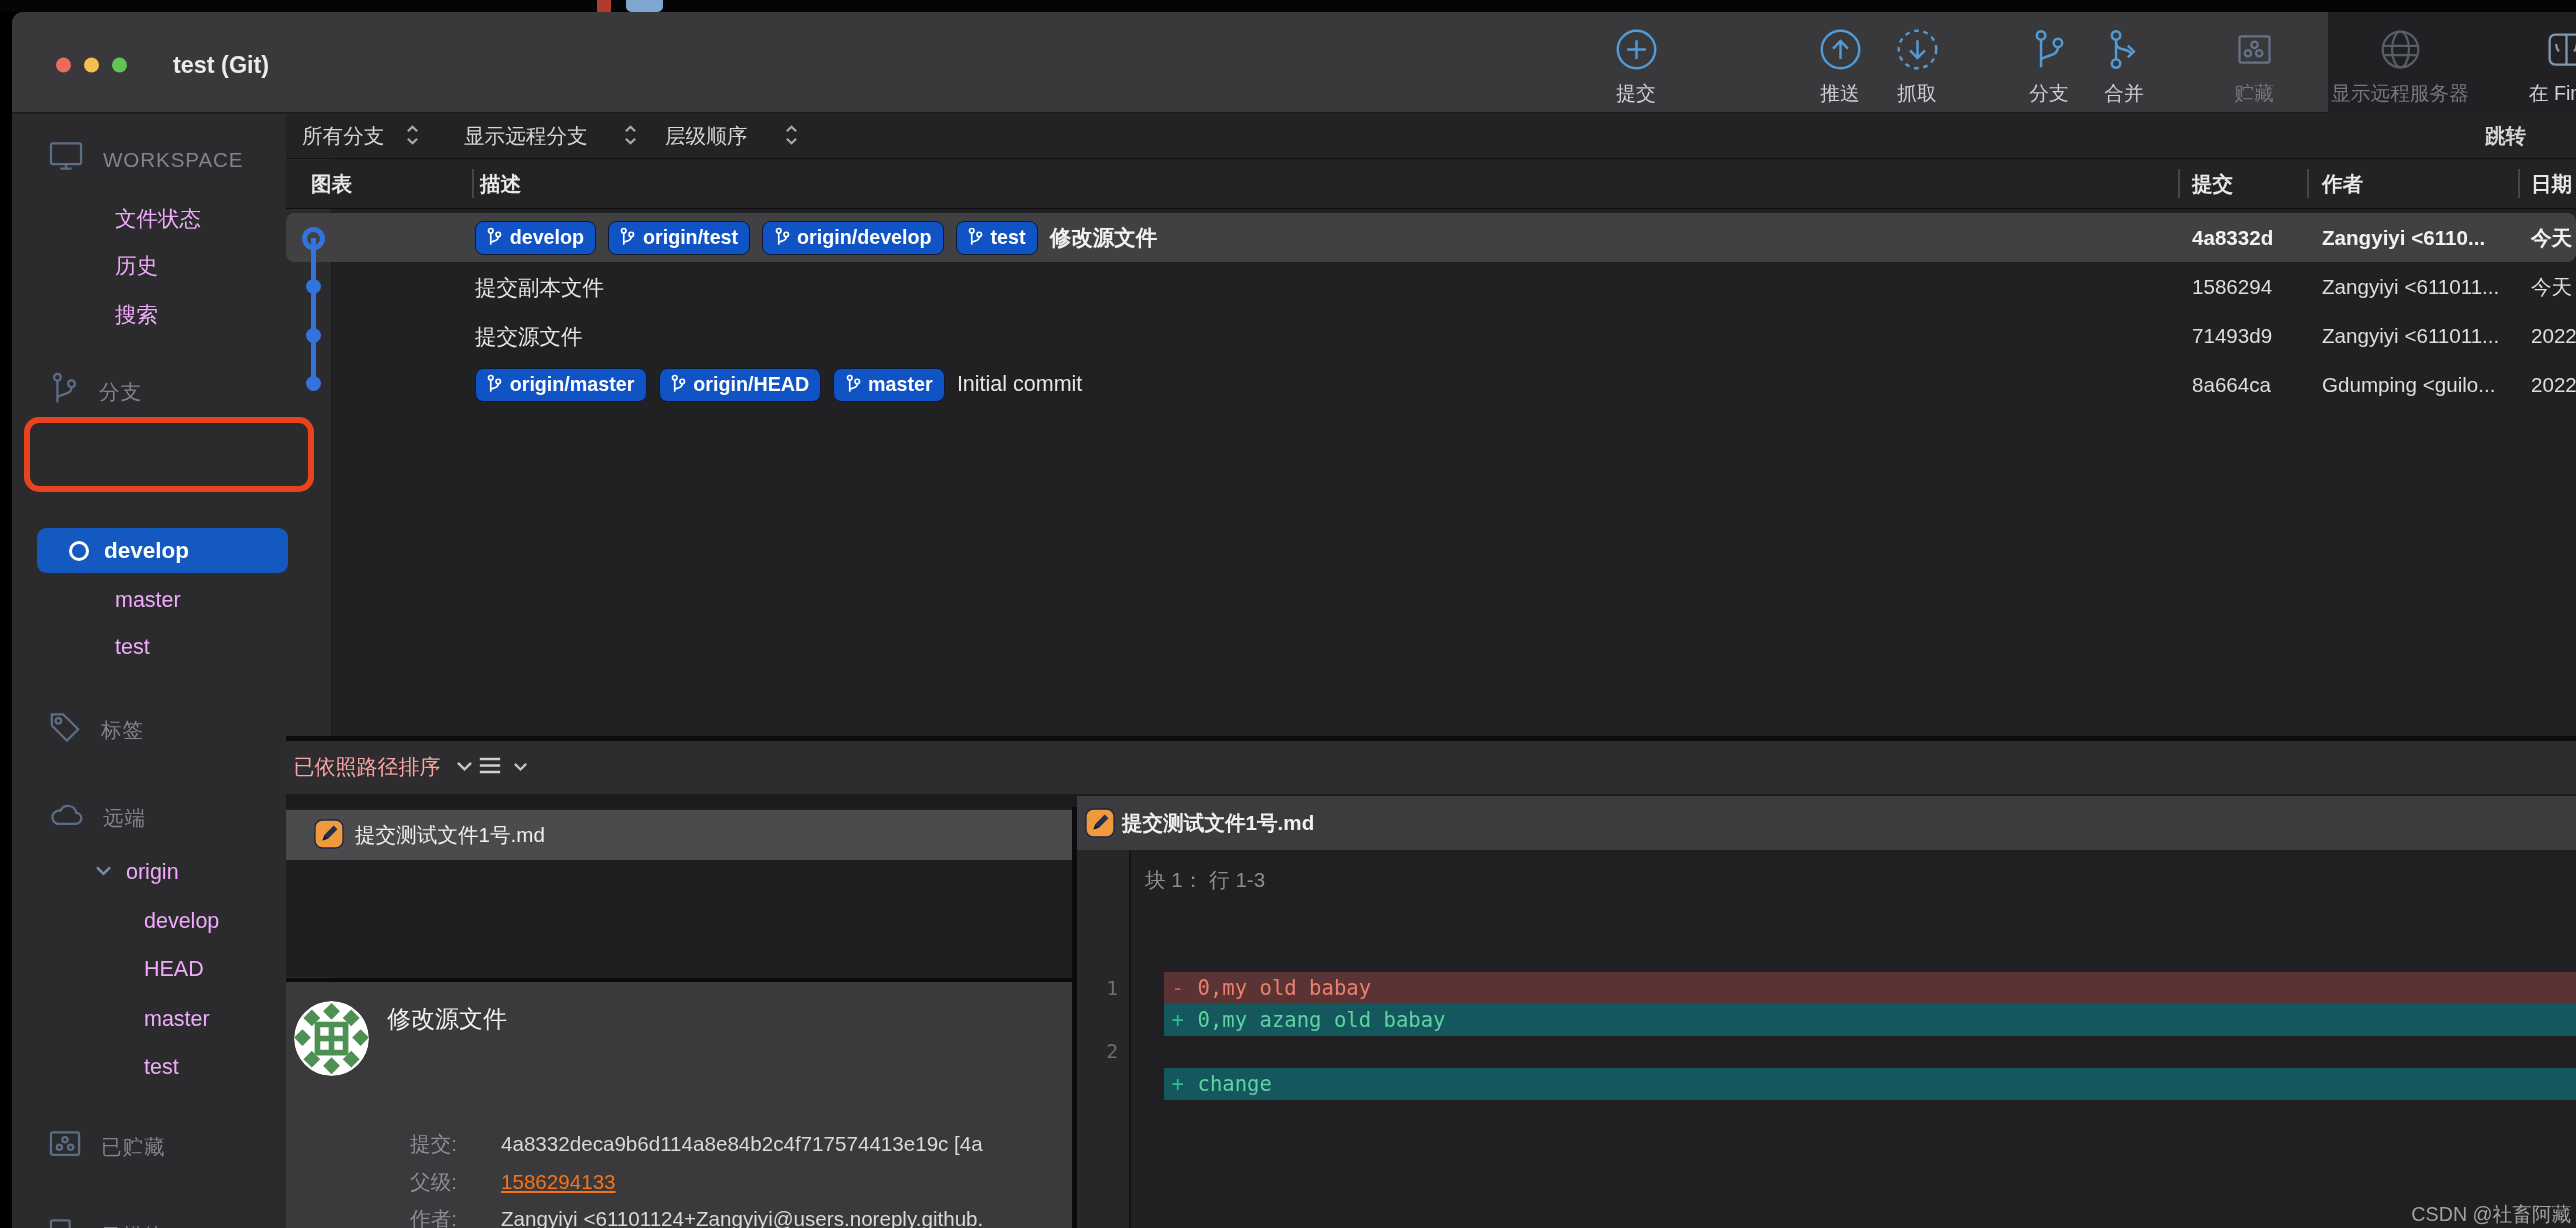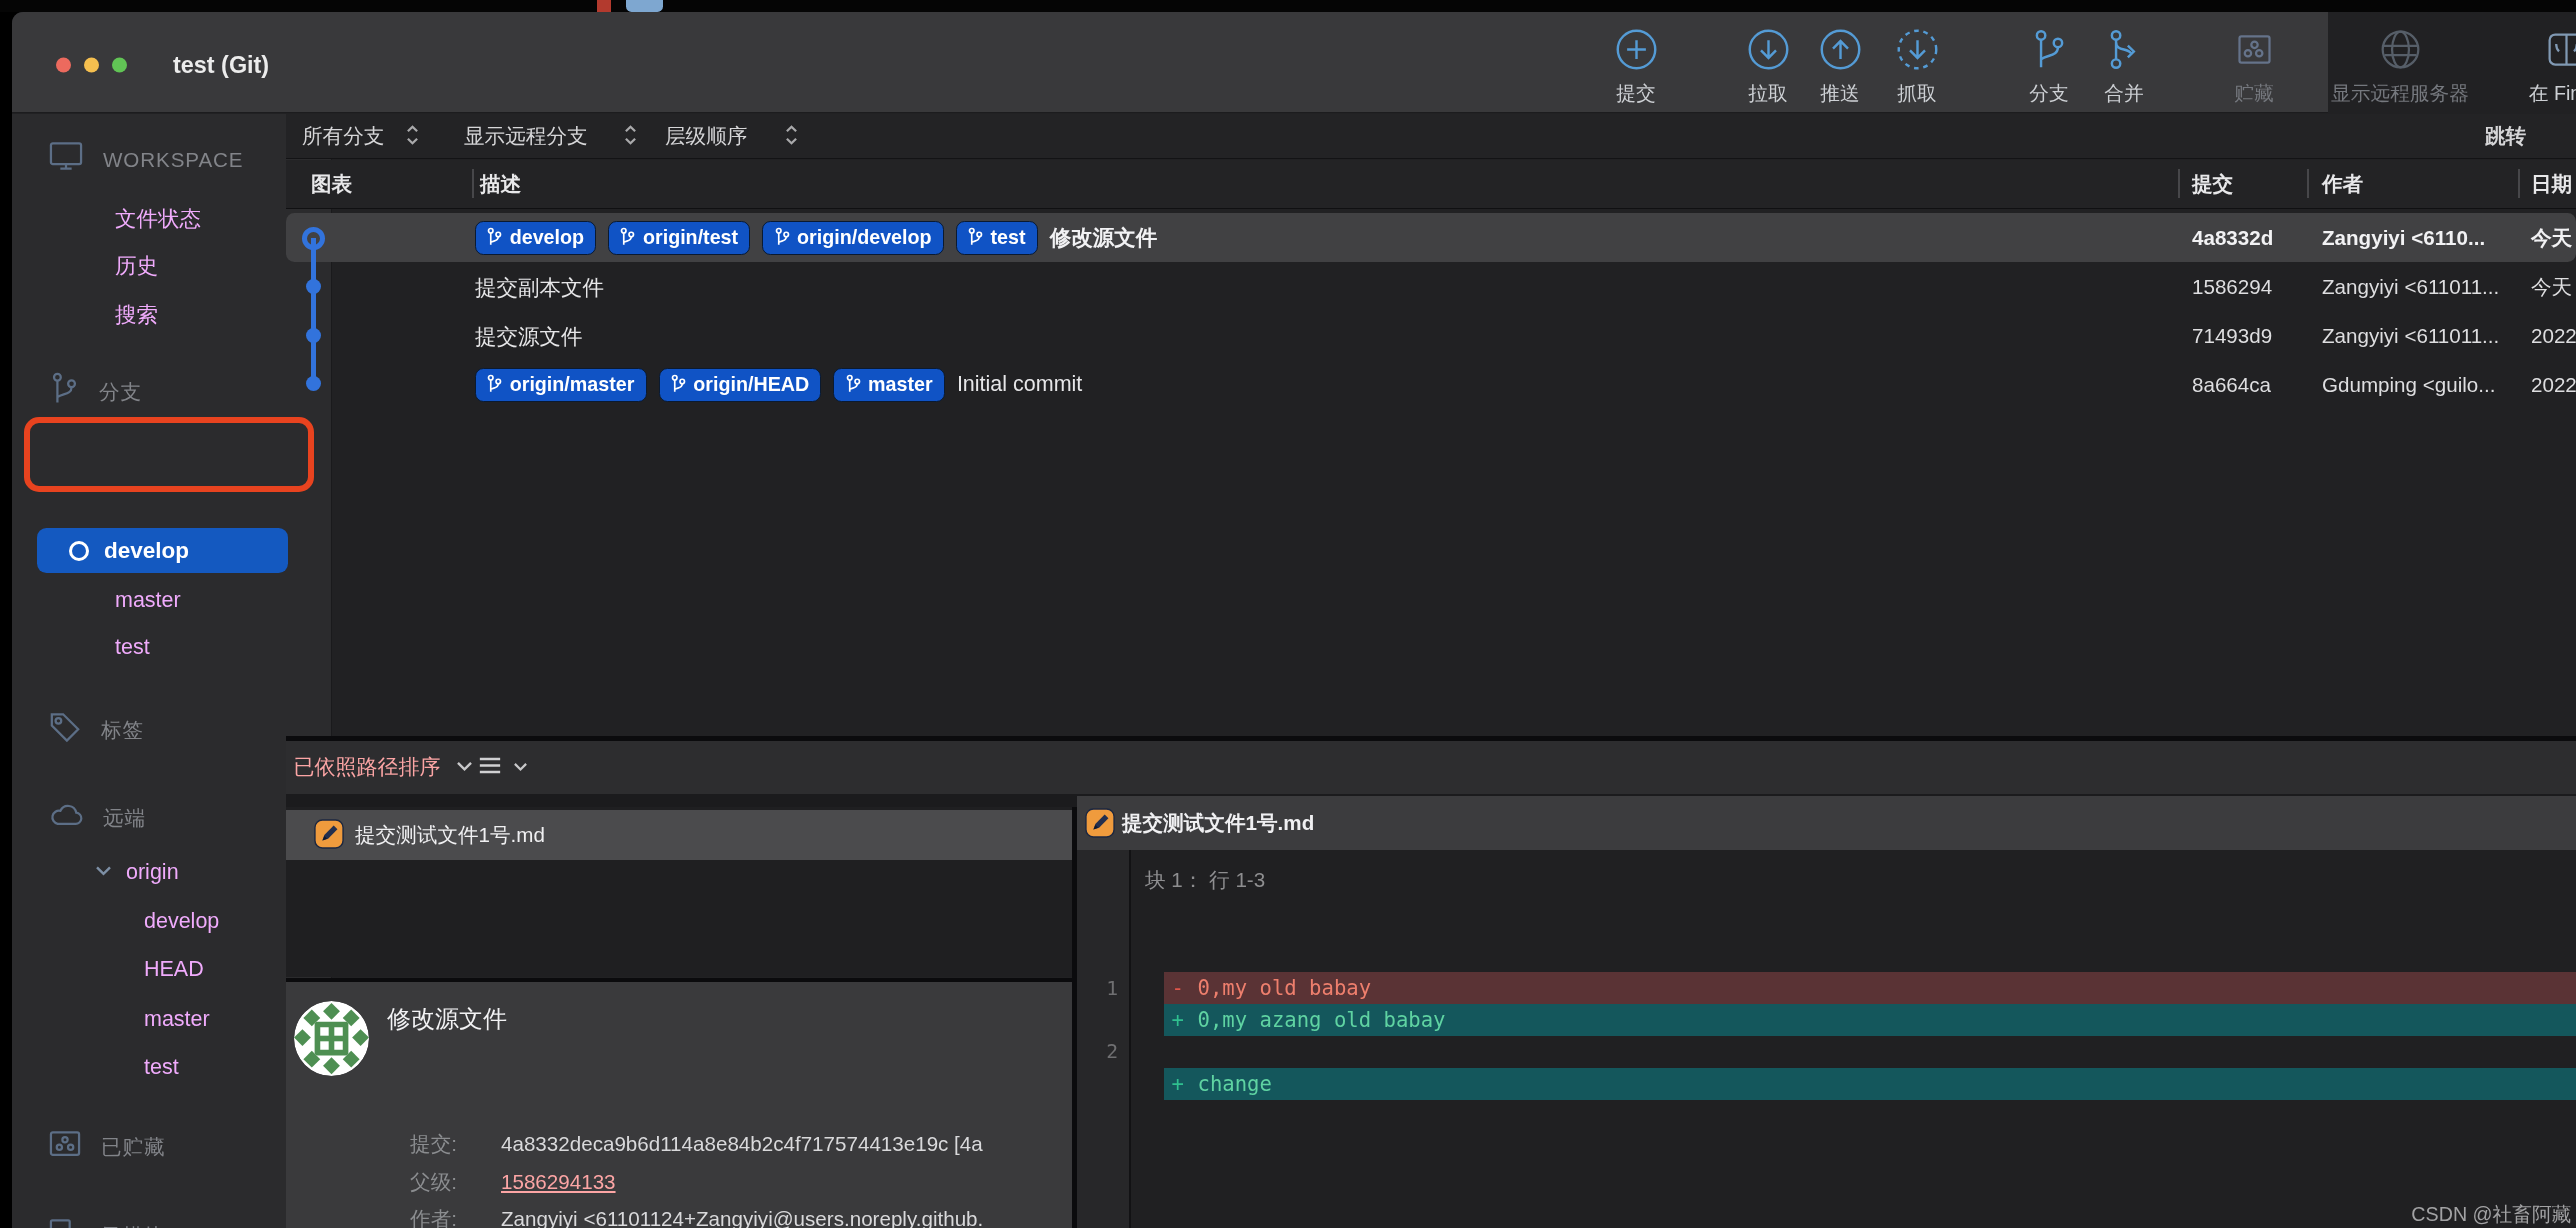--- a/index.html
+++ b/index.html
@@ -54,21 +54,21 @@
   #file-panel{left:274px;top:795px;width:787px;height:170px;background:#1f1f21;}
   #file-row{left:0;top:2.8px;width:787px;height:50px;background:#4b4b4d;}
   #file-name{left:69px;top:50%;transform:translateY(-50%);font-size:20.6px;color:#f0f0f2;}
   #divider-3{left:274px;top:966px;width:787px;height:3.7px;background:#0b0b0d;}
   
   #details-panel{left:274px;top:970px;width:787px;height:247px;background:#3a3a3c;}
   #avatar{left:7.5px;top:19px;width:75px;height:75px;border-radius:50%;overflow:hidden;}
   #details-title{left:101px;top:37px;font-size:24px;color:#f2f2f4;transform:translateY(-50%);}
   .dt-label{position:absolute;width:103px;text-align:right;font-size:20.6px;color:#8b8d90;transform:translateY(-50%);left:68px;}
   .dt-value{position:absolute;left:215px;font-size:20.6px;color:#d9d9db;transform:translateY(-50%);white-space:nowrap;}
-  .dt-link{color:#fca5a5;text-decoration:underline;}
+  .dt-link{color:#f97316;text-decoration:underline;}
   
   #diff-divider{left:1060px;top:795px;width:4.7px;height:422px;background:#0b0b0d;}
   #diff-panel{left:1065px;top:784px;width:1499px;height:433px;background:#202022;}
   #diff-header{left:0;top:0;width:1499px;height:54px;background:#3c3c3e;}
   #diff-file-name{left:45px;top:50%;transform:translateY(-50%);font-size:20.6px;font-weight:bold;color:#f0f0f2;}
   #diff-gutter{left:0;top:54px;width:52px;height:378px;background:#272729;border-right:2.8px solid #121214;}
   .line-num{position:absolute;width:41px;text-align:right;font-size:19.7px;color:#6f6f71;transform:translateY(-50%);font-family:"DejaVu Sans Mono","Liberation Mono",monospace;}
   #hunk-header{left:68px;top:84px;font-size:20.6px;color:#8e8e90;transform:translateY(-50%);}
   .diff-line{position:absolute;left:87px;width:1412px;height:32px;font-family:"DejaVu Sans Mono","Liberation Mono",monospace;font-size:20.6px;display:flex;align-items:center;}
   .diff-line .sign{width:26px;padding-left:7.5px;}
@@ -95,29 +95,20 @@
     <div class="abs vcenter" id="win-title">test (Git)</div>
 
     <div class="abs tb-item" style="left:1624px;">
       <span>
         <svg width="45" height="45" viewBox="0 0 48 48" fill="none" stroke="#549bd5" stroke-width="2.6">
             <circle cx="24" cy="24" r="20"></circle>
             <path d="M24 14v20M14 24h20"></path>
           </svg>
       </span>
       <span class="tb-lbl">提交</span>
-    </div>
-    <div class="abs tb-item" style="left:1756px;">
-      <span>
-        <svg width="45" height="45" viewBox="0 0 48 48" fill="none" stroke="#549bd5" stroke-width="2.6">
-            <circle cx="24" cy="24" r="20"></circle>
-            <path d="M24 14v18M16 25l8 8 8-8"></path>
-          </svg>
-      </span>
-      <span class="tb-lbl">拉取</span>
     </div>
     <div class="abs tb-item" style="left:1828px;">
       <span>
         <svg width="45" height="45" viewBox="0 0 48 48" fill="none" stroke="#549bd5" stroke-width="2.6">
             <circle cx="24" cy="24" r="20"></circle>
             <path d="M24 34V16M16 23l8-8 8 8"></path>
           </svg>
       </span>
       <span class="tb-lbl">推送</span>
     </div>

